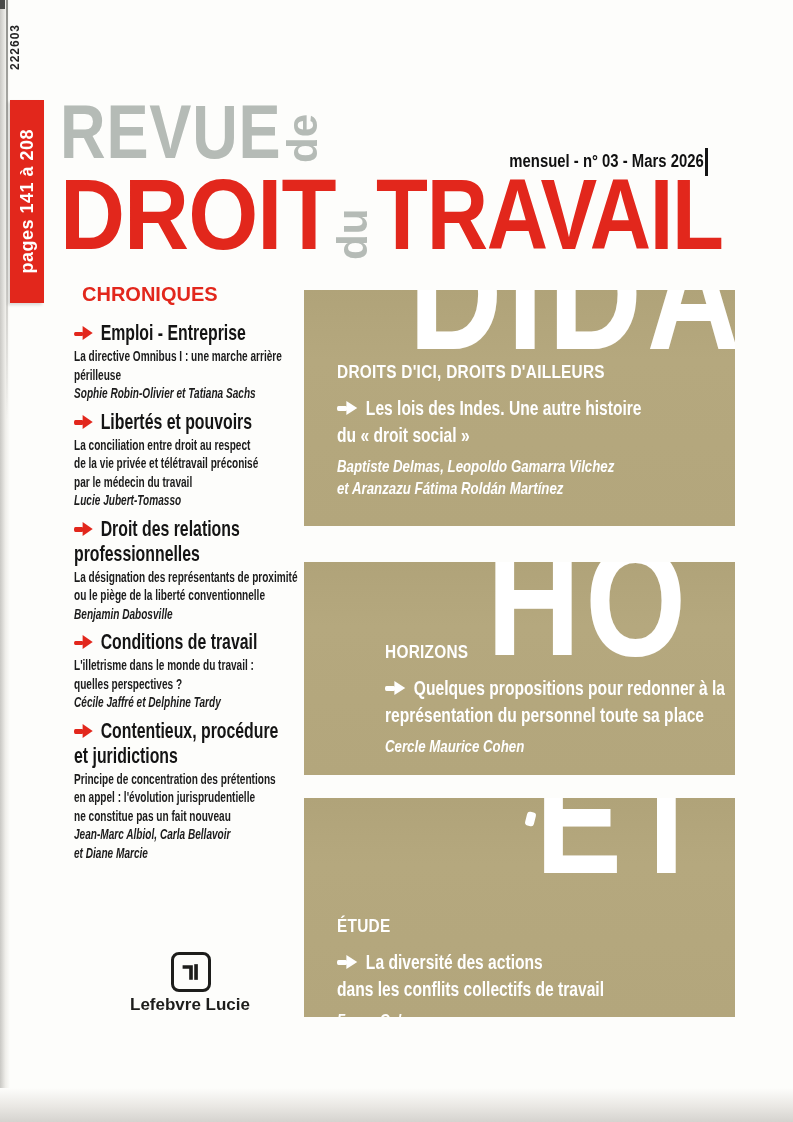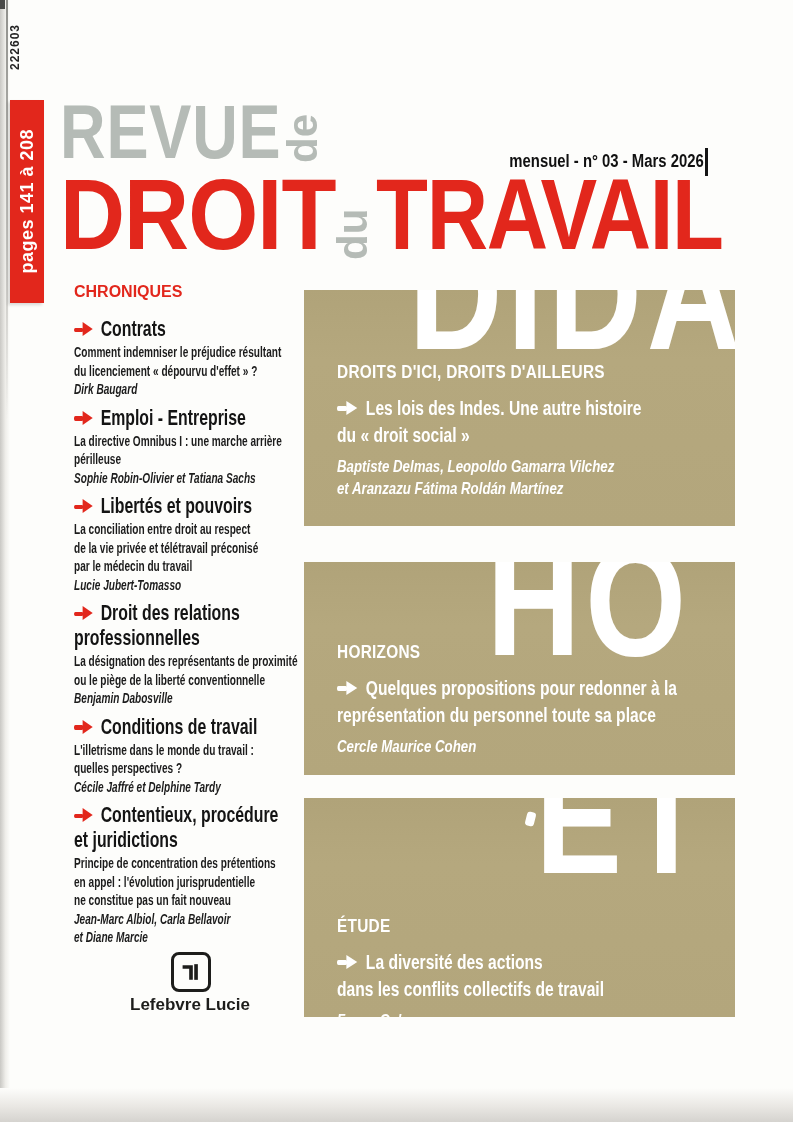--- a/index.html
+++ b/index.html
@@ -41,22 +41,22 @@
   .issue-bar{position:absolute;left:705px;top:148px;width:3px;height:28px;background:#151515;}
   
   .arrow{display:inline-block;position:relative;width:28px;height:15px;vertical-align:-1px;}
   .arrow::before{content:"";position:absolute;left:0;top:5.5px;width:13px;height:4.5px;
     background:currentColor;border-radius:2px;}
   .arrow::after{content:"";position:absolute;left:12px;top:0;width:0;height:0;
     border-left:14px solid currentColor;border-top:7.5px solid transparent;
     border-bottom:7.5px solid transparent;}
   
   .left-col{position:absolute;left:74px;top:284px;width:300px;}
-  .chron-title{color:#e2271c;font-size:16px;font-weight:bold;letter-spacing:0;
-    margin:0 0 16px 0;line-height:1;}
+  .chron-title{color:#e2271c;font-size:20px;font-weight:bold;letter-spacing:0;
+    margin:0 0 16px 8px;line-height:1;}
   .chron-item{margin-bottom:6px;}
   .item-heading{font-size:22px;font-weight:bold;line-height:25px;
     transform:scaleX(.72);transform-origin:left top;width:420px;
     white-space:pre-line;color:#141414;}
   .item-heading .arrow{color:#e2271c;margin-right:9px;}
   .item-desc{font-size:14px;font-weight:bold;line-height:18.5px;
     transform:scaleX(.72);transform-origin:left top;width:430px;
     white-space:pre-line;color:#1c1c1c;margin-top:2px;}
   .item-authors{font-size:14px;font-weight:bold;font-style:italic;line-height:18.5px;
     transform:scaleX(.72);transform-origin:left top;width:430px;
@@ -69,21 +69,21 @@
   .sec-3{top:798px;height:219px;}
   .watermark{position:absolute;color:#fff;font-weight:bold;font-size:158px;line-height:1;
     letter-spacing:6px;transform:scaleX(.82);transform-origin:right top;white-space:nowrap;}
   .sec-1 .watermark{top:-75px;right:-10px;}
   .sec-2 .watermark{top:-41px;right:44px;}
   .sec-3 .watermark{top:-59px;right:24px;}
   .accent-frag{position:absolute;top:14px;right:200px;width:9px;height:14px;background:#fff;
     border-radius:3px;transform:rotate(14deg);}
   .sec-content{position:absolute;left:33px;right:16px;color:#fff;}
   .sec-1 .sec-content{top:74px;}
-  .sec-2 .sec-content{top:82px;}
+  .sec-2 .sec-content{top:82px;margin-left:48px;}
   .sec-3 .sec-content{top:84px;margin-top:36px;}
   .sec-rubric{font-size:17.5px;font-weight:bold;letter-spacing:.3px;line-height:1;
     transform:scaleX(.88);transform-origin:left top;white-space:nowrap;margin-bottom:13px;}
   .sec-title{font-size:20px;font-weight:bold;line-height:27px;
     transform:scaleX(.78);transform-origin:left top;width:560px;white-space:pre-line;}
   .sec-title .arrow{color:#fff;margin-right:9px;}
   .sec-authors{font-size:17px;font-weight:bold;font-style:italic;line-height:22px;
     transform:scaleX(.78);transform-origin:left top;width:560px;white-space:pre-line;
     margin-top:7px;}
   
@@ -111,26 +111,20 @@
   <div class="t-de" style="color:#b5bbb6;">de</div>
   <div class="t-droit" style="color:#e2271c;">DROIT</div>
   <div class="t-du" style="color:#b5bbb6;">du</div>
   <div class="t-travail" style="color:#e2271c;">TRAVAIL</div>
   <div class="issue-info">mensuel - n° 03 - Mars 2026</div>
   <div class="issue-bar"></div>
 
   <div class="left-col">
     <div class="chron-title">CHRONIQUES</div>
 
-    <div class="chron-item">
-      <div class="item-heading"><span class="arrow"></span><span>Contrats</span></div>
-      <div class="item-desc">Comment indemniser le préjudice résultant
-du licenciement « dépourvu d'effet » ?</div>
-      <div class="item-authors">Dirk Baugard</div>
-    </div>
 
     <div class="chron-item">
       <div class="item-heading"><span class="arrow"></span><span>Emploi - Entreprise</span></div>
       <div class="item-desc">La directive Omnibus I : une marche arrière
 périlleuse</div>
       <div class="item-authors">Sophie Robin-Olivier et Tatiana Sachs</div>
     </div>
 
     <div class="chron-item">
       <div class="item-heading"><span class="arrow"></span><span>Libertés et pouvoirs</span></div>

